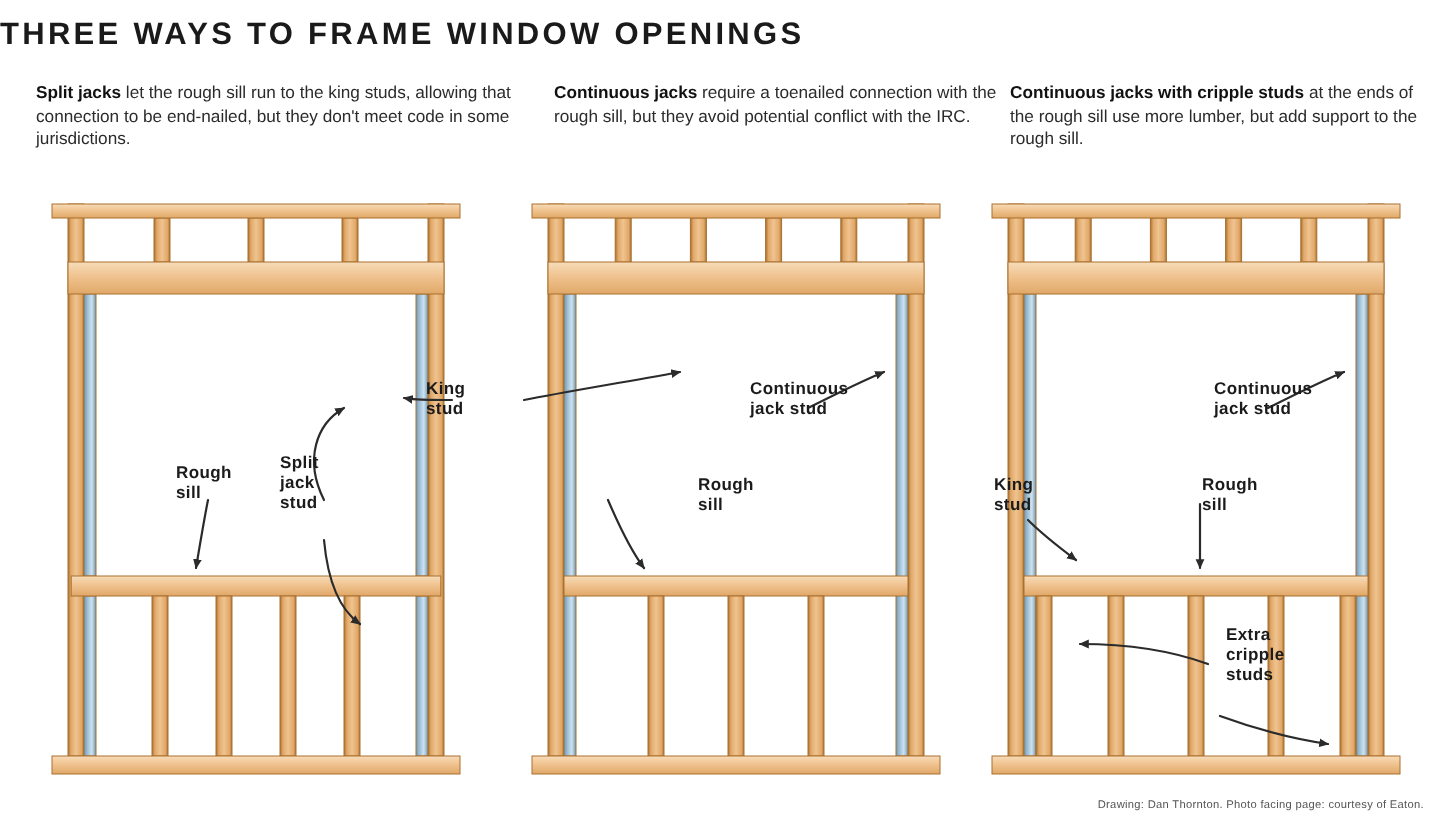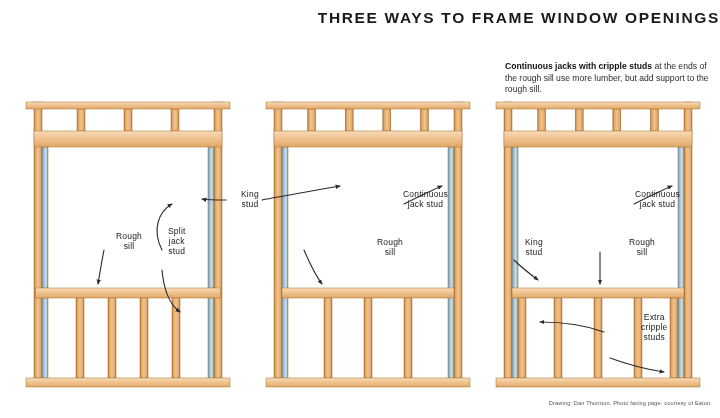--- a/index.html
+++ b/index.html
@@ -4,61 +4,67 @@
 <style>
   html,body{margin:0;padding:0;}
   body{
     width:720px;height:418px;background:#ffffff;
     font-family:"Liberation Sans", sans-serif;
     color:#231f20;overflow:hidden;position:relative;
   }
   #page{position:relative;width:720px;height:418px;}
 
   .title{
-    position:absolute;left:0;top:9px;width:720px;text-align:right;
+    position:absolute;left:0;top:9px;width:720px;text-align:left;
     font-size:15.5px;font-weight:bold;letter-spacing:1.65px;
     color:#1a1a1a;font-family:"Liberation Sans", sans-serif;
   }
 
   .caption{
     position:absolute;top:41px;
     font-size:8.6px;line-height:11.6px;color:#2b2b2b;
     font-family:"Liberation Sans", sans-serif;
   }
   .caption .lead{font-weight:bold;color:#111;}
   .cap1{left:18px;width:240px;}
   .cap2{left:277px;width:225px;}
-  .cap3{left:505px;width:215px;margin-top:20px;}
+  .cap3{left:505px;width:215px;}
 
   .panel{position:absolute;top:100px;width:240px;height:300px;}
   .p1{left:12px;}
   .p2{left:252px;}
   .p3{left:482px;}
   .panel svg{display:block;}
 
   .lbl{
     position:absolute;font-size:8.5px;line-height:9.8px;
-    font-weight:normal;color:#1b1b1b;
-    font-family:"Liberation Sans", sans-serif;
-    letter-spacing:.2px;text-align:center;margin-left:28px;
+    font-weight:bold;color:#1b1b1b;
+    font-family:"Liberation Sans", sans-serif;
+    letter-spacing:.2px;text-align:left;
   }
 
   .credit{
     position:absolute;left:0;top:400px;width:712px;text-align:right;
     font-size:5.6px;color:#555;letter-spacing:.15px;
     font-family:"Liberation Sans", sans-serif;
   }
 </style>
 </head>
 <body>
 
 <div id="page">
 
   <div class="title">THREE WAYS TO FRAME WINDOW OPENINGS</div>
 
+  <div class="caption cap1">
+    <span class="lead">Split jacks</span><span> let the rough sill run to the king studs, allowing that connection to be end-nailed, but they don't meet code in some jurisdictions.</span>
+  </div>
+  <div class="caption cap2">
+    <span class="lead">Continuous jacks</span><span> require a toenailed connection with the rough sill, but they avoid potential conflict with the IRC.</span>
+  </div>
   <div class="caption cap3">
     <span class="lead">Continuous jacks with cripple studs</span><span> at the ends of the rough sill use more lumber, but add support to the rough sill.</span>
   </div>
 
   <div class="panel p1">
     <svg width="240" height="300" viewBox="0 0 240 300" id="svg-1">
         <defs>
           <linearGradient id="gh1" x1="0" y1="0" x2="0" y2="1">
             <stop offset="0" stop-color="#f0c390"></stop>
             <stop offset="0.35" stop-color="#e0a868"></stop>

